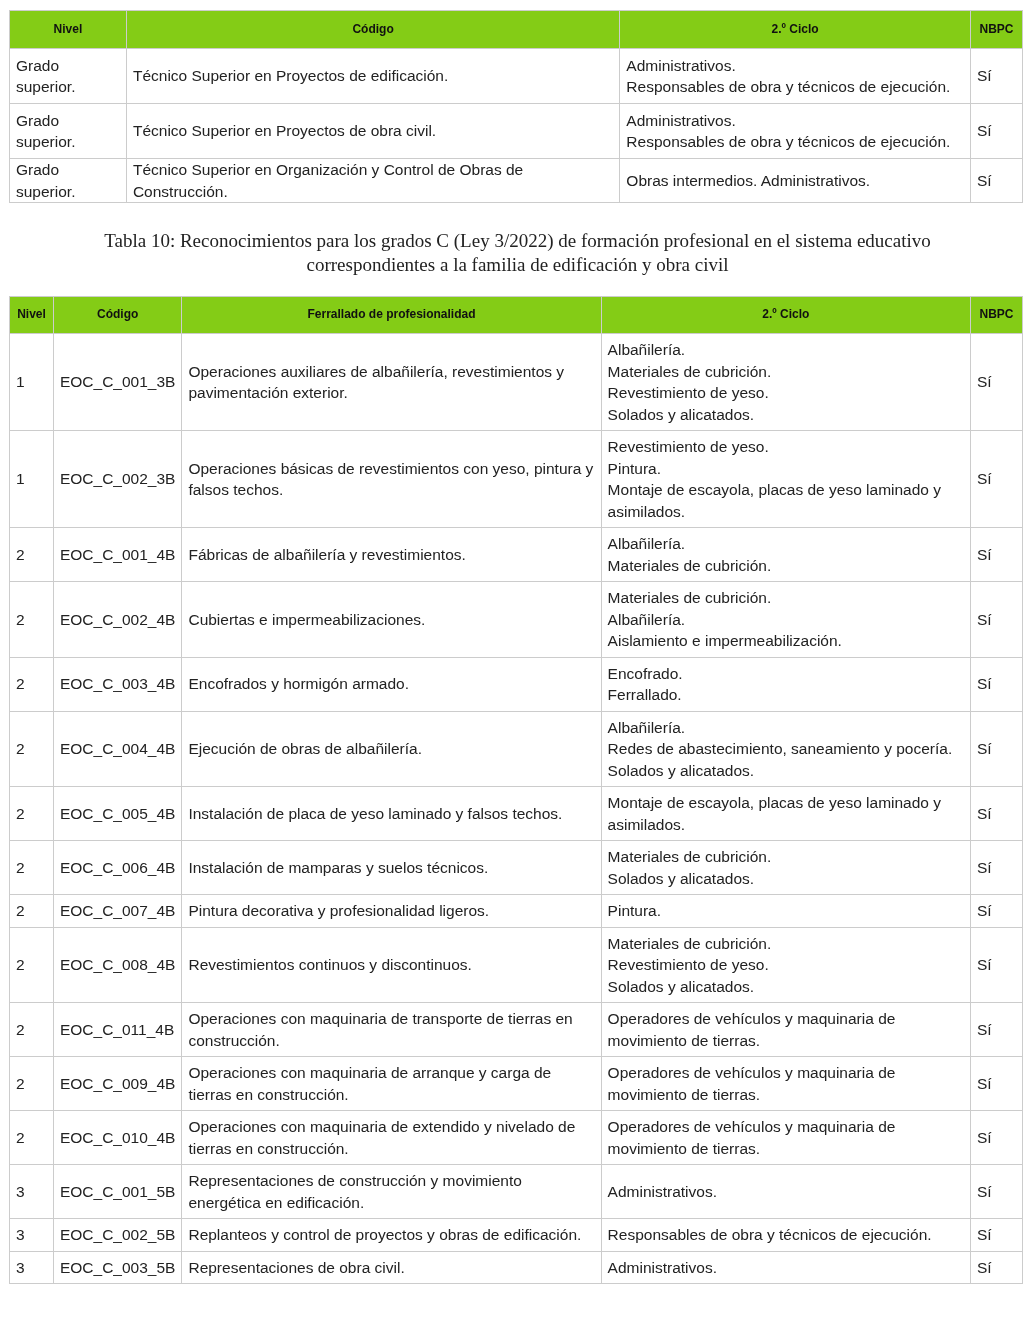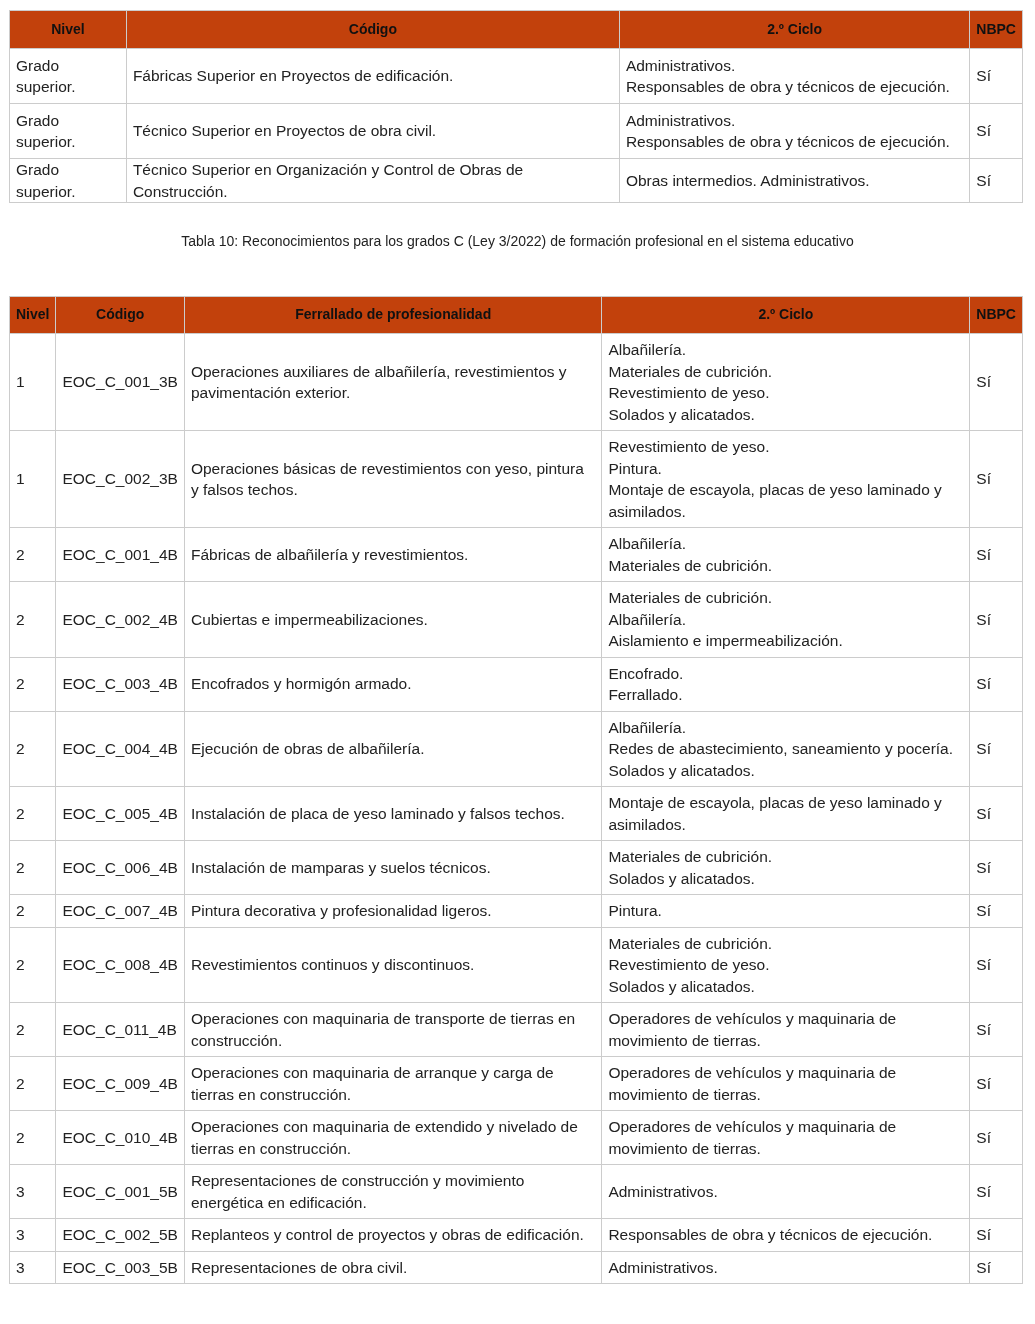--- a/index.html
+++ b/index.html
@@ -2,30 +2,30 @@
 <html><head>
 <meta charset="utf-8">
 <style>
   html, body { margin: 0; padding: 0; background: #ffffff; }
   body {
     width: 1035px; height: 1324px; position: relative; overflow: hidden;
     font-family: "Liberation Sans", sans-serif; color: #222222;
   }
   table { border-collapse: collapse; position: absolute; left: 9px; font-size: 15.5px; }
   td, th { border: 1px solid #cccccc; padding: 0 6px; line-height: 21.5px; vertical-align: middle; }
-  th { background: #c2410c; font-weight: bold; font-size: 14px; text-align: center; height: 37px; color: #111; }
+  th { background: #84cc16; font-weight: bold; font-size: 12px; text-align: center; height: 37px; color: #111; }
   td { background: #ffffff; }
   .c { text-align: left; }
   .line { display: block; }
   #t1 { top: 10px; width: 1014px; }
   #t1 tbody tr td { height: 54px; }
   #t1 tbody tr.short td { height: 33px; }
   .caption {
     position: absolute; left: 0; width: 1035px; top: 229px; text-align: center;
-    font-family: Liberation Sans, sans-serif; font-size: 14px; line-height: 24px; color: #222;
+    font-family: Liberation Serif, serif; font-size: 19px; line-height: 24px; color: #222;
   }
   #t2 { top: 296px; width: 1014px; }
   #t2 th { height: 36px; }
   #t2 td { padding-top: 5px; padding-bottom: 5px; }
 </style>
 </head>
 <body>
 
 <table id="t1">
   <colgroup>
@@ -38,21 +38,21 @@
     <tr>
       <th>Nivel</th>
       <th>Código</th>
       <th>2.º Ciclo</th>
       <th>NBPC</th>
     </tr>
   </thead>
   <tbody id="t1-body">
       <tr>
         <td>Grado superior.</td>
-        <td>Fábricas Superior en Proyectos de edificación.</td>
+        <td>Técnico Superior en Proyectos de edificación.</td>
         <td>
           <span class="line">Administrativos.</span>
           <span class="line">Responsables de obra y técnicos de ejecución.</span>
         </td>
         <td class="c">Sí</td>
       </tr>
       <tr>
         <td>Grado superior.</td>
         <td>Técnico Superior en Proyectos de obra civil.</td>
         <td>
@@ -67,20 +67,21 @@
         <td>
           <span class="line">Obras intermedios. Administrativos.</span>
         </td>
         <td class="c">Sí</td>
       </tr>
     </tbody>
 </table>
 
 <div class="caption">
   <span class="line">Tabla 10: Reconocimientos para los grados C (Ley 3/2022) de formación profesional en el sistema educativo</span>
+  <span class="line">correspondientes a la familia de edificación y obra civil</span>
 </div>
 
 <table id="t2">
   <colgroup>
     <col style="width:44px">
       <col style="width:126px">
       <col style="width:421px">
       <col style="width:371px">
       <col style="width:52px">
   </colgroup>

